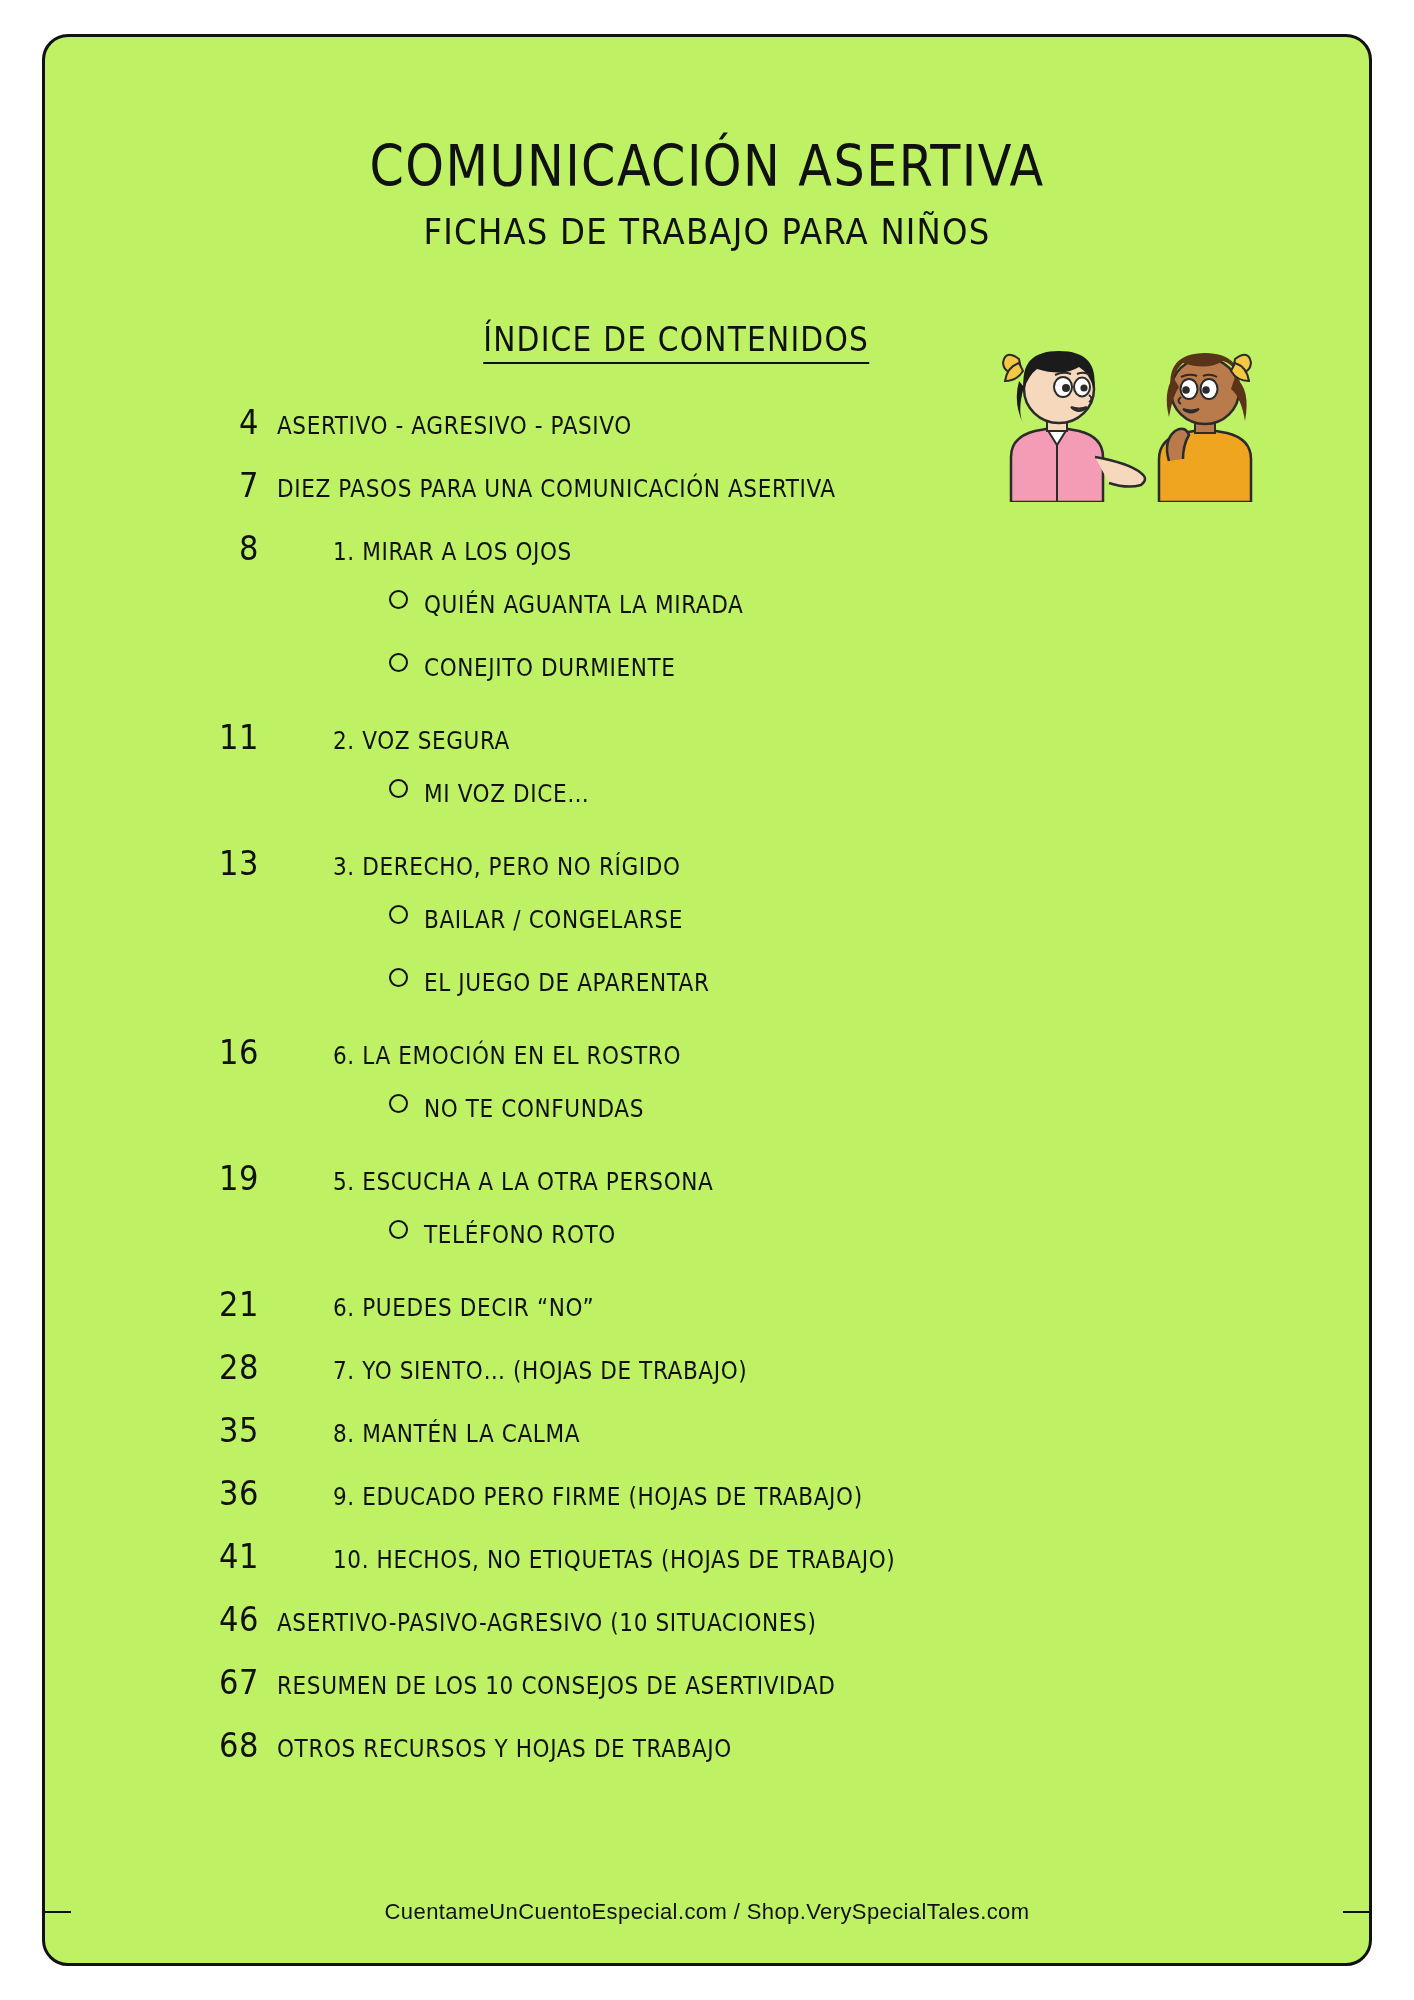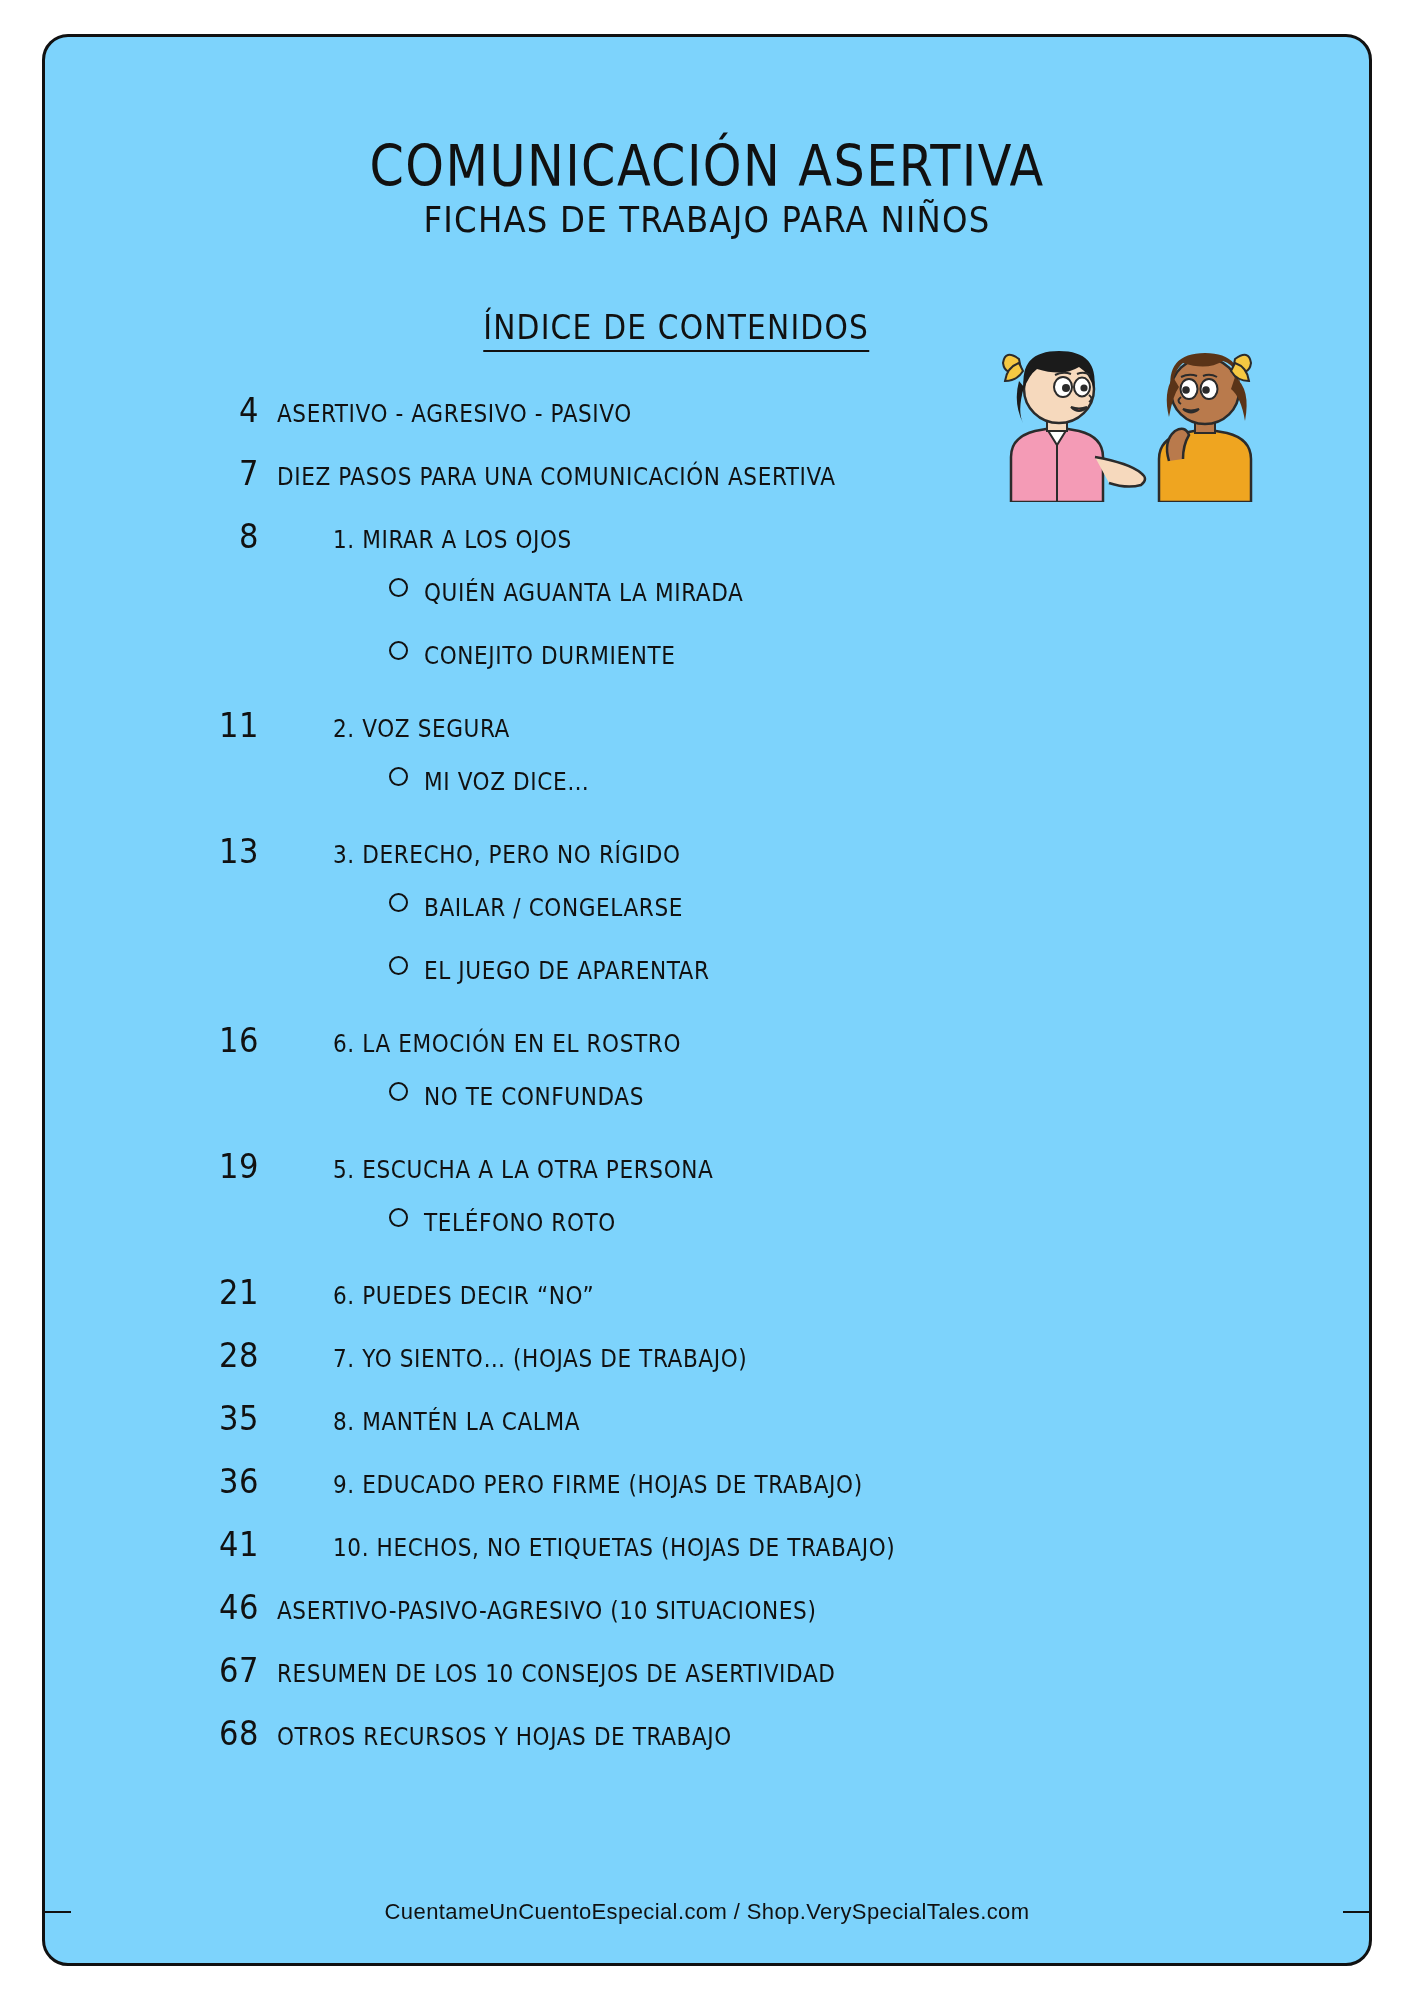--- a/index.html
+++ b/index.html
@@ -15,38 +15,38 @@
   }
   .page {
     position: absolute;
     left: 42px;
     top: 34px;
     width: 1330px;
     height: 1932px;
     border: 3px solid #111111;
     border-radius: 26px;
     box-sizing: border-box;
-    background: #7dd3fc;
+    background: #bef264;
   }
   .title {
     text-align: center;
     font-size: 57px;
     letter-spacing: 1.5px;
     color: #111111;
     margin-top: 96px;
     font-weight: 400;
     font-stretch: condensed;
     transform: scaleX(0.96);
   }
   .subtitle {
     text-align: center;
     font-size: 36px;
     letter-spacing: 1.2px;
     color: #111111;
-    margin-top: 0;
+    margin-top: 12px;
     font-weight: 400;
   }
   .toc-heading-wrap {
     position: relative;
     margin-top: 68px;
     height: 60px;
   }
   .toc-heading {
     text-align: center;
     font-size: 33px;

